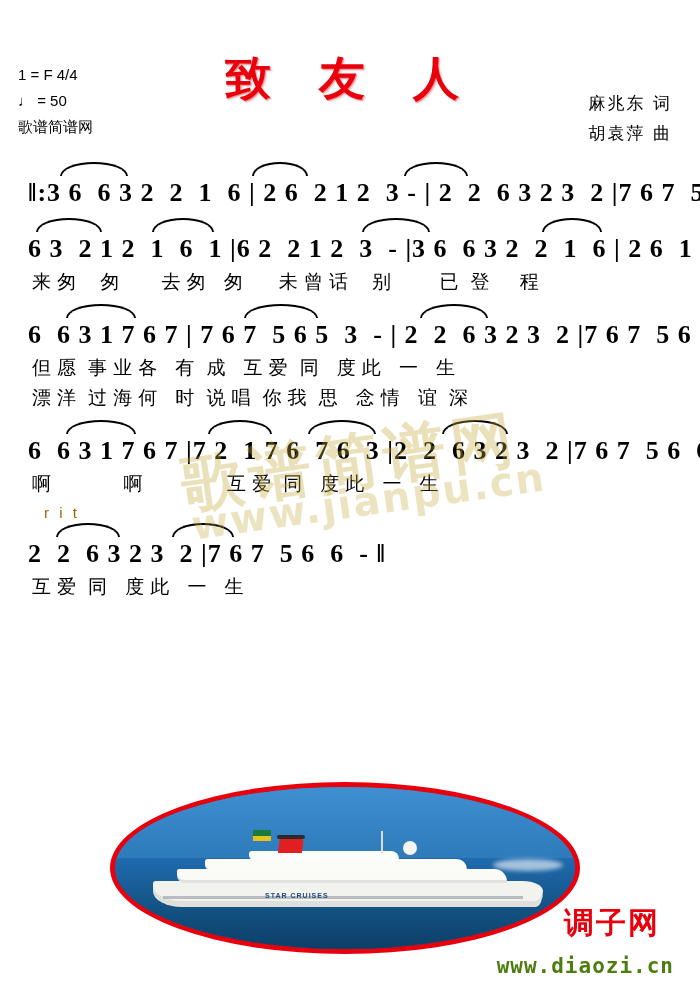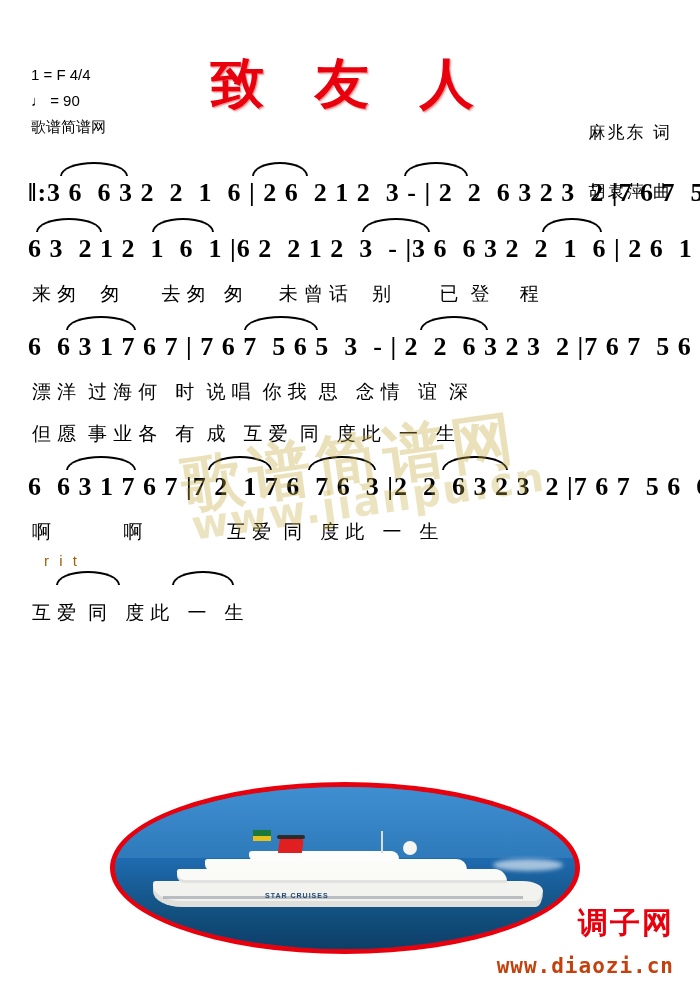--- a/index.html
+++ b/index.html
@@ -23,58 +23,58 @@
   
   .header {
     position: absolute;
     top: 0;
     left: 0;
     width: 700px;
     height: 150px;
   }
   .meta-left {
     position: absolute;
-    left: 31px;
+    left: 18px;
     top: 62px;
     font-size: 15px;
     color: #000;
     line-height: 26px;
     font-family: "Liberation Sans", sans-serif;
   }
   .meta-left .row {
     white-space: nowrap;
   }
   .meta-left .cn {
     font-family: "DejaVu Sans", sans-serif;
     font-size: 15px;
   }
   .title {
     position: absolute;
     left: 0;
     top: 48px;
     width: 700px;
     text-align: center;
     font-family: "DejaVu Sans", sans-serif;
-    font-size: 54px;
+    font-size: 46px;
     font-weight: bold;
     letter-spacing: 16px;
     color: #e8000d;
     text-shadow: 1px 1px 0 #ff8a8a, 2px 2px 2px rgba(0,0,0,0.15);
   }
   .credits {
     position: absolute;
     right: 28px;
     top: 88px;
     text-align: right;
     font-family: "DejaVu Sans", sans-serif;
     font-size: 17px;
     line-height: 30px;
     color: #000;
   }
-  .credits .gap { letter-spacing: 2px; margin-top: 29px; }
+  .credits .gap { letter-spacing: 2px; }
 
   
   .music {
     position: absolute;
     top: 160px;
     left: 0;
     width: 700px;
   }
   .system {
     position: relative;
@@ -93,21 +93,20 @@
     line-height: 34px;
     padding-left: 6px;
   }
   .lyric {
     font-family: "DejaVu Sans", sans-serif;
     font-size: 19px;
     color: #000;
     white-space: pre;
     line-height: 30px;
     padding-left: 10px;
-    margin-top: 12px;
   }
   .slurs {
     position: relative;
     height: 16px;
     padding-left: 10px;
   }
   .slur {
     position: absolute;
     border: 2px solid #000;
     border-bottom: none;
@@ -305,50 +304,50 @@
     font-family: "Liberation Sans", sans-serif;
     font-size: 7px;
     letter-spacing: 1px;
     color: #244a78;
     font-weight: bold;
   }
 
   
   .brand {
     position: absolute;
-    right: 26px;
+    right: 40px;
     bottom: 56px;
     font-family: "DejaVu Sans", sans-serif;
     font-size: 30px;
     font-weight: bold;
     color: #e8000d;
     letter-spacing: 2px;
   }
   .brand-url {
     position: absolute;
     right: 26px;
     bottom: 22px;
     font-family: "DejaVu Sans Mono", monospace;
     font-size: 21px;
     font-weight: bold;
-    color: #c2410c;
+    color: #4d7c0f;
     letter-spacing: 1px;
   }
 </style>
 </head>
 <body>
 
 <div class="sheet">
 
   <div class="header">
     <div class="meta-left">
       <div class="row">1 = F   4/4</div>
       <div class="row">
         <span>♩</span>
-        <span>= 90</span>
+        <span>= 50</span>
       </div>
       <div class="row cn">歌谱简谱网</div>
     </div>
 
     <div class="title">致 友 人</div>
 
     <div class="credits">
       <div class="gap">麻兆东  词</div>
       <div class="gap">胡袁萍  曲</div>
     </div>
@@ -376,41 +375,42 @@
       <div class="lyric">来 匆    匆       去 匆   匆      未 曾 话    别        已  登     程</div>
     </div>
 
     <div class="system">
       <div class="slurs">
         <div class="slur" style="left:44px;width:66px;"></div>
         <div class="slur" style="left:222px;width:70px;"></div>
         <div class="slur" style="left:398px;width:64px;"></div>
       </div>
       <div class="notes">6  6 3 1 7 6 7 | 7 6 7  5 6 5  3  - | 2  2  6 3 2 3  2 |7 6 7  5 6  6  -</div>
+      <div class="lyric">但 愿  事 业 各   有  成   互 爱  同   度 此   一   生</div>
       <div class="lyric">漂 洋  过 海 何   时  说 唱  你 我  思   念 情   谊  深</div>
-      <div class="lyric">但 愿  事 业 各   有  成   互 爱  同   度 此   一   生</div>
     </div>
 
     <div class="system">
       <div class="slurs">
         <div class="slur" style="left:44px;width:66px;"></div>
         <div class="slur" style="left:186px;width:60px;"></div>
         <div class="slur" style="left:286px;width:64px;"></div>
         <div class="slur" style="left:420px;width:62px;"></div>
       </div>
       <div class="notes">6  6 3 1 7 6 7 |7 2  1 7 6  7 6  3 |2  2  6 3 2 3  2 |7 6 7  5 6  6  - :‖</div>
       <div class="lyric">啊            啊              互 爱  同   度 此   一   生</div>
     </div>
 
     <div class="system">
       <div class="mark">r i t</div>
       <div class="slurs">
         <div class="slur" style="left:34px;width:60px;"></div>
         <div class="slur" style="left:150px;width:58px;"></div>
       </div>
+      <div class="notes">2  2  6 3 2 3  2 |7 6 7  5 6  6  - ‖</div>
       <div class="lyric">互 爱  同   度 此   一   生</div>
     </div>
 
   </div>
 
   <div class="wm-cn">歌谱简谱网</div>
   <div class="wm-url">www.jianpu.cn</div>
 
   <div class="photo-wrap">
     <div class="oval">

